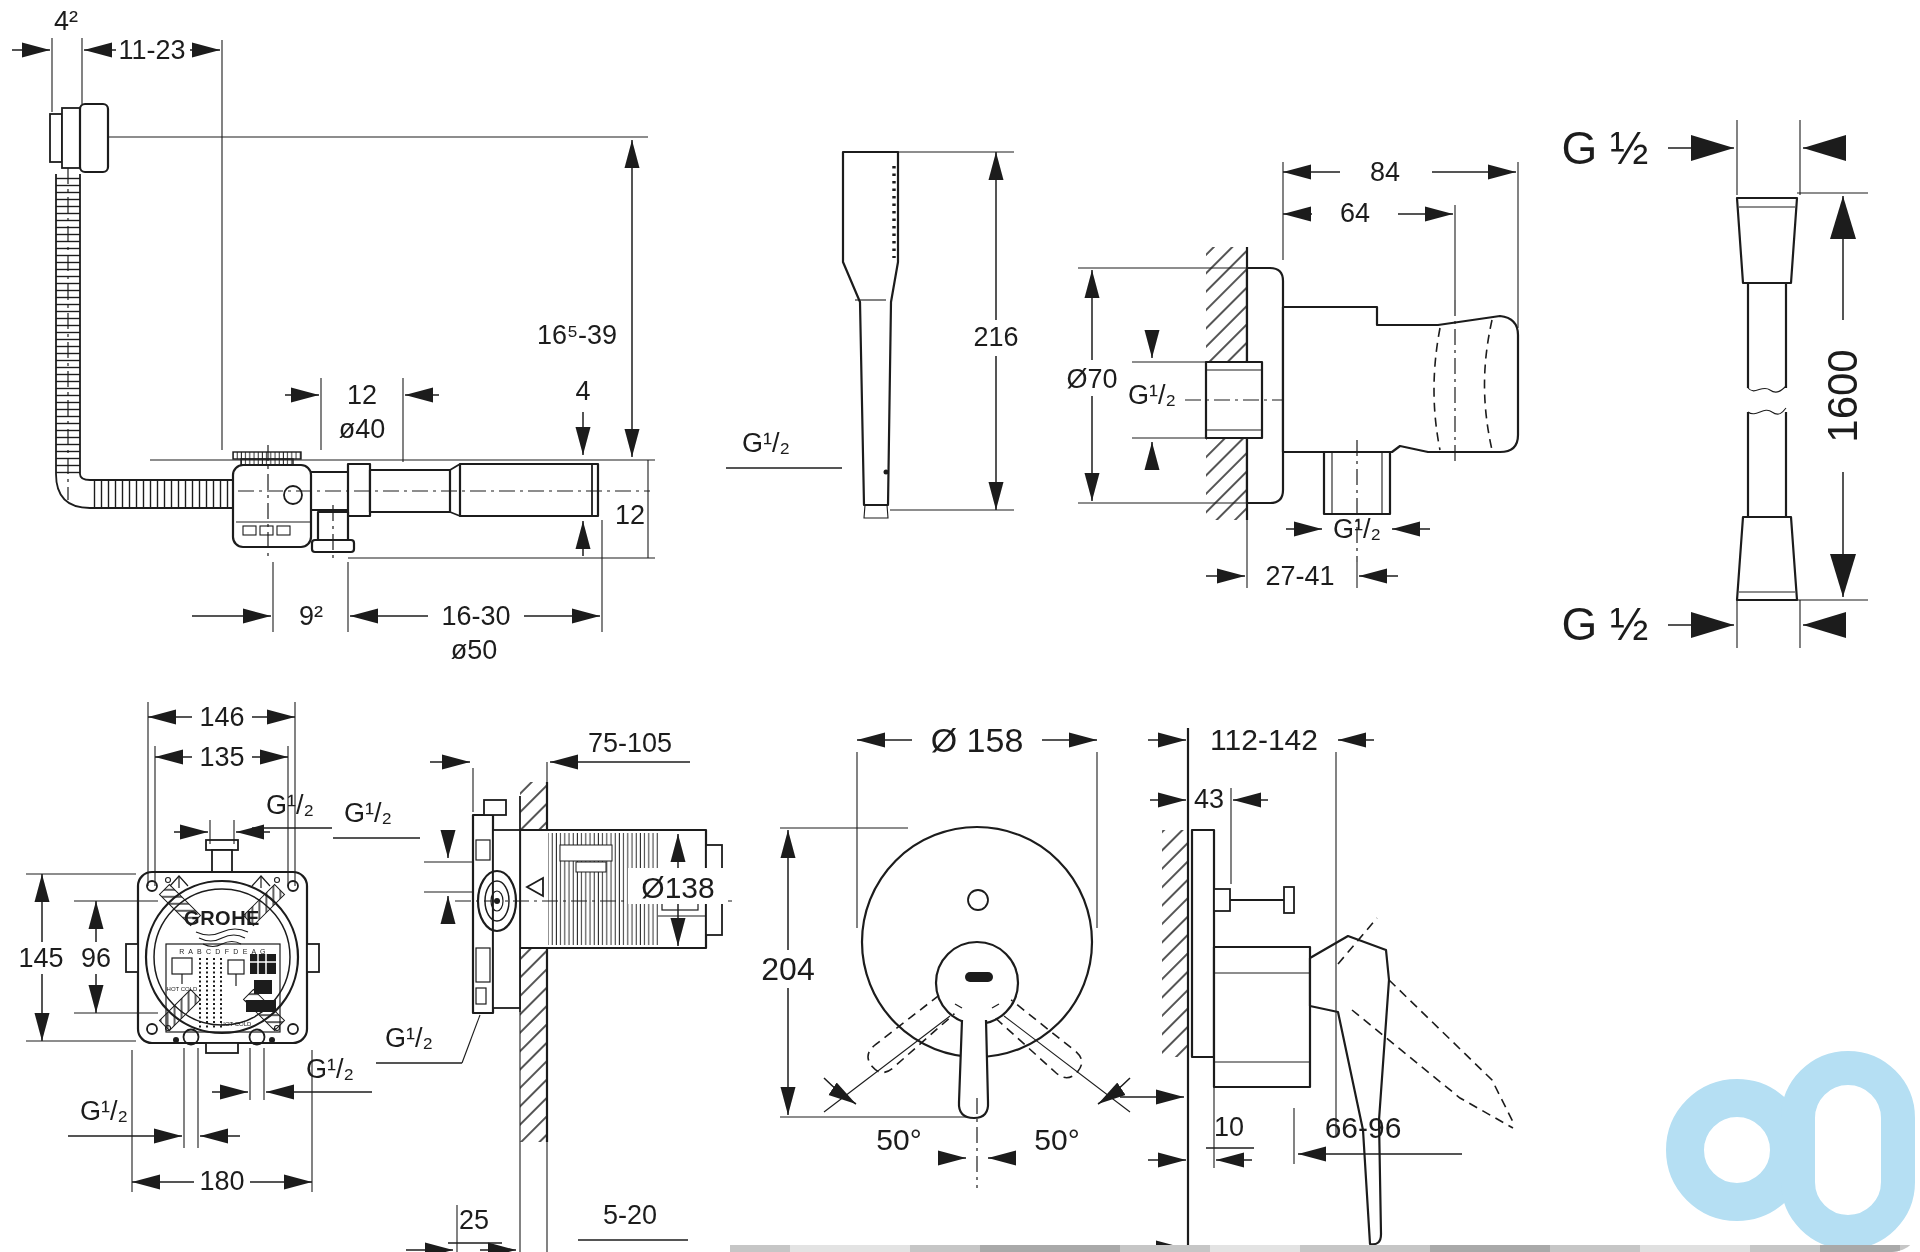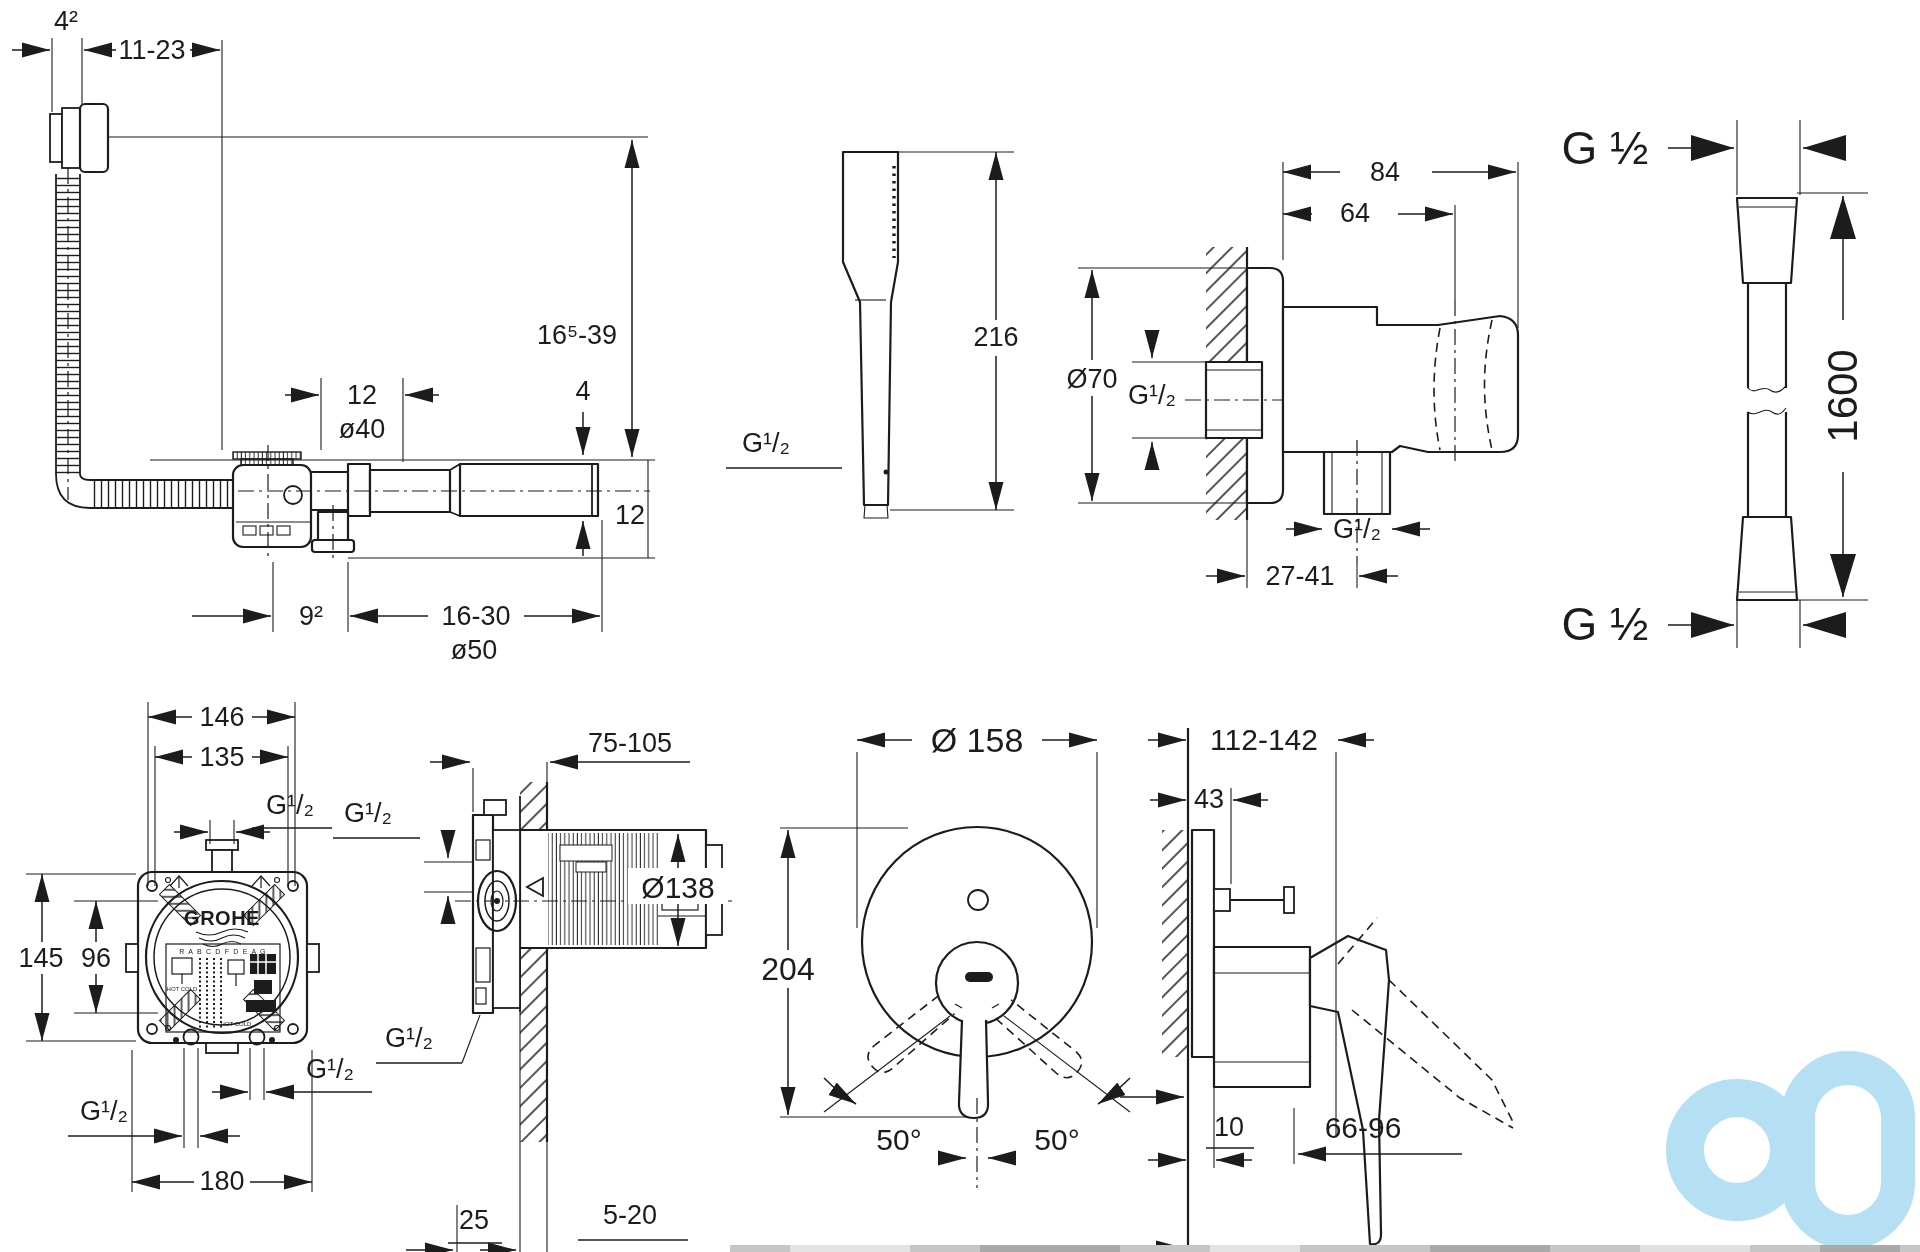--- a/index.html
+++ b/index.html
@@ -1,16 +1,16 @@
 <!DOCTYPE html>
 <html><head>
 <meta charset="utf-8">
 <style>
   html,body{margin:0;padding:0;background:#fff;}
-  #stage{position:relative;width:1920px;height:1252px;background:#ffffff;overflow:hidden;}
+  #stage{position:relative;width:1920px;height:1252px;background:#ffffff;overflow:hidden;border-radius:28px;}
   svg{position:absolute;left:0;top:0;}
   text{font-family:"Liberation Sans","DejaVu Sans",sans-serif;fill:#1c1c1c;}
   .t{font-size:27px;text-anchor:middle;}
   .t30{font-size:30px;text-anchor:middle;}
   .t32{font-size:32px;text-anchor:middle;}
   .t34{font-size:34px;text-anchor:middle;}
   .t44{font-size:46px;text-anchor:middle;}
   .t42{font-size:42px;text-anchor:middle;}
   .tb{font-size:20px;font-weight:700;text-anchor:middle;letter-spacing:.5px;}
   .t6{font-size:7px;text-anchor:middle;letter-spacing:1.2px;}

